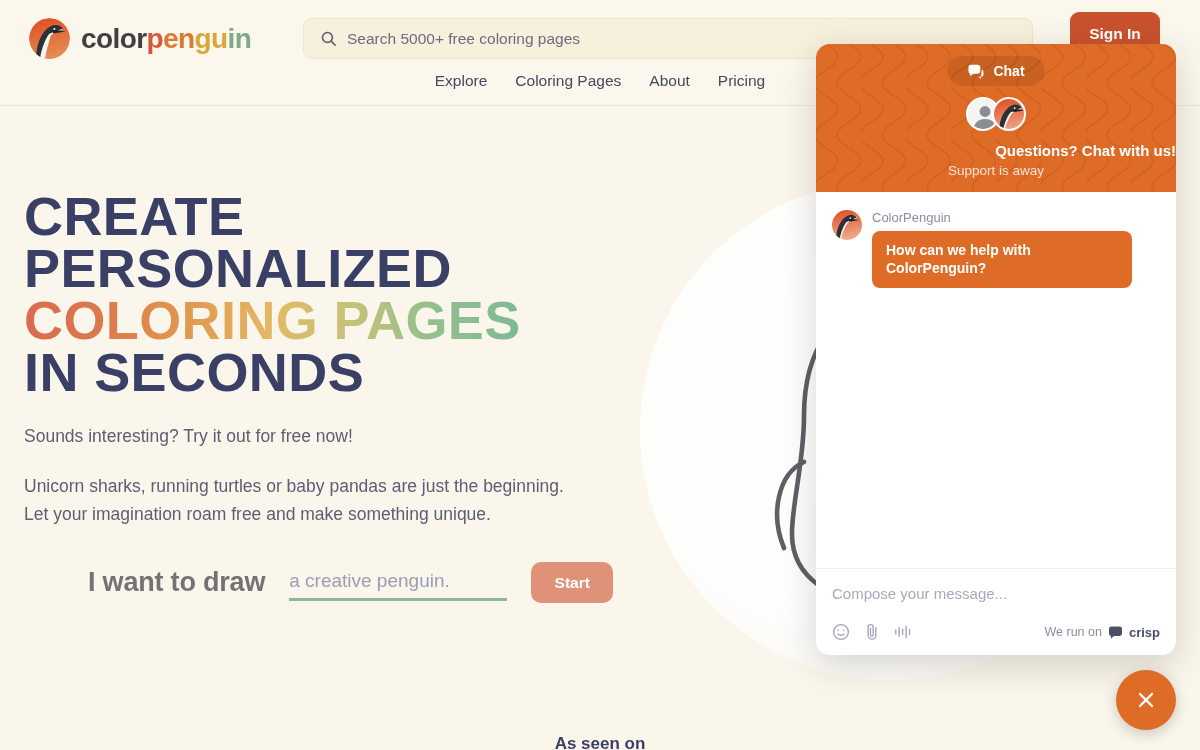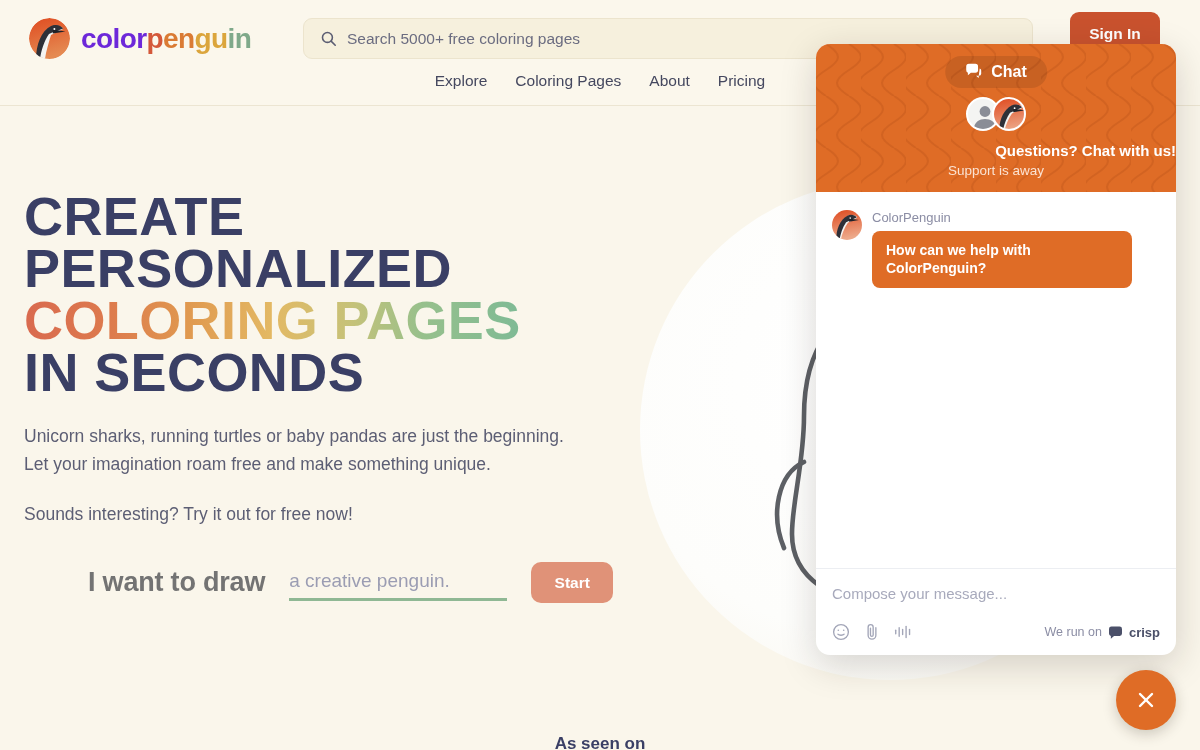--- a/index.html
+++ b/index.html
@@ -19,21 +19,21 @@
   }
   .logo-wrap {
     position: absolute; left: 29px; top: 18px;
     display: flex; align-items: center; gap: 11px;
   }
   .logo-mark { width: 41px; height: 41px; display: block; }
   .logo-text {
     font-size: 28px; font-weight: 700; letter-spacing: -0.6px;
     white-space: nowrap;
   }
-  .logo-text .c1 { color: #6d28d9; }
+  .logo-text .c1 { color: #404040; }
   .logo-text .c2 { color: #d4583a; }
   .logo-text .c3 { color: #da7b34; }
   .logo-text .c4 { color: #dba53c; }
   .logo-text .c5 { color: #7fa98a; }
 
   .search-box {
     position: absolute; left: 303px; top: 18px;
     width: 730px; height: 41px;
     background: #f6f0dd;
     border: 1px solid #ece4cd;
@@ -147,25 +147,25 @@
   .chat-header {
     position: relative; height: 148px; flex: 0 0 148px;
     background-color: #df6c26;
     overflow: hidden;
   }
   .chat-header .pattern {
     position: absolute; inset: 0; opacity: 0.35;
   }
   .chat-pill {
     position: absolute; left: 50%; top: 12px; transform: translateX(-50%);
-    display: flex; gap: 9px;
+    display: flex; align-items: center; gap: 9px;
     background: rgba(0,0,0,0.10);
     border-radius: 18px;
     padding: 7px 20px;
-    color: #ffffff; font-size: 16px; font-weight: 700;
+    color: #ffffff; font-size: 14px; font-weight: 700;
     cursor: pointer;
   }
   .chat-avatars {
     position: absolute; left: 50%; top: 53px; transform: translateX(-50%);
     display: flex;
   }
   .chat-avatars .av {
     width: 34px; height: 34px; border-radius: 50%;
     border: 2px solid #ffffff; overflow: hidden; background: #fff;
   }
@@ -284,22 +284,22 @@
     <path d="M160 338 C148 350 152 360 168 360 C182 360 190 352 190 344"></path>
     <path d="M220 338 C232 350 228 360 212 360 C198 360 190 352 190 344"></path>
   </svg>
 
   <div class="hero-copy">
     <h1 class="headline">
       <span>Create personalized</span><br>
       <span class="line2">coloring pages</span><br>
       <span>in seconds</span>
     </h1>
+    <p class="hero-para">Sounds interesting? Try it out for free now!</p>
     <p class="hero-para">Unicorn sharks, running turtles or baby pandas are just the beginning. Let your imagination roam free and make something unique.</p>
-    <p class="hero-para">Sounds interesting? Try it out for free now!</p>
   </div>
 
   <div class="draw-row">
     <span class="draw-label">I want to draw</span>
     <span class="draw-field">
       <input class="draw-input" placeholder="a creative penguin." style="">
     </span>
     <button class="start-btn">Start</button>
   </div>
 

